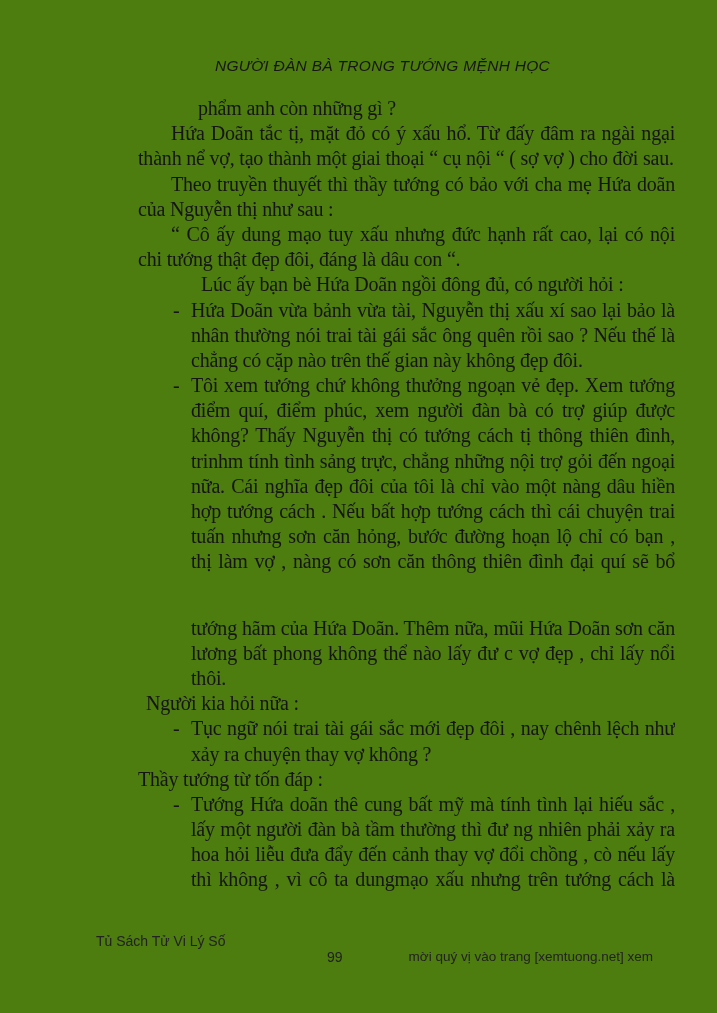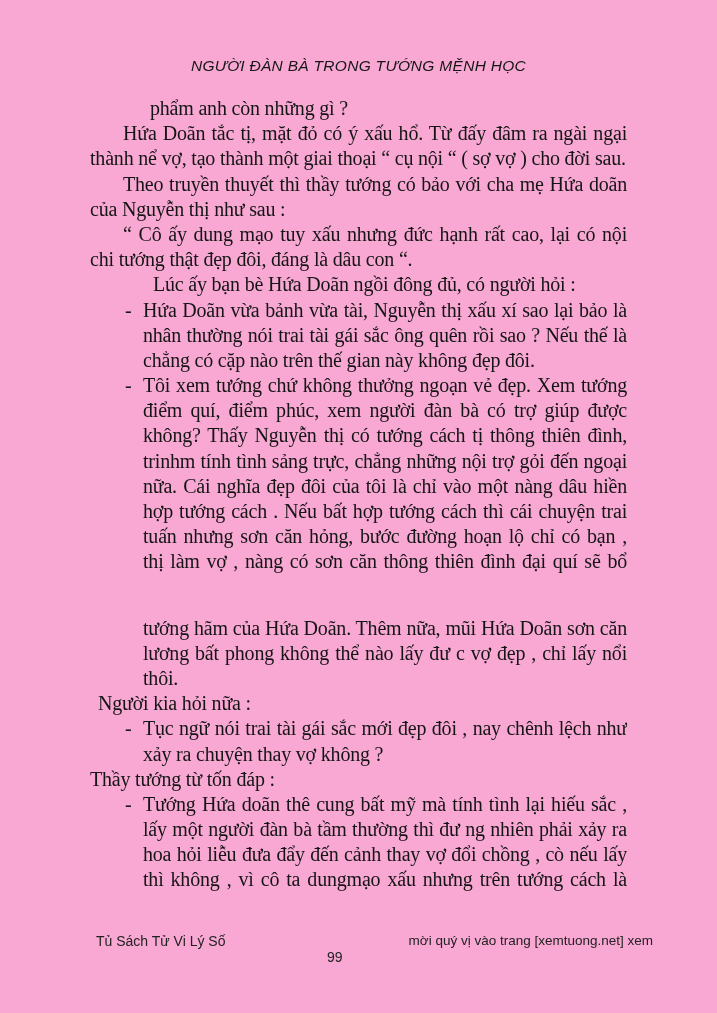--- a/index.html
+++ b/index.html
@@ -1,23 +1,24 @@
 <!DOCTYPE html>
 <html><head>
 <meta charset="utf-8">
 <style>
   * { margin:0; padding:0; box-sizing:border-box; }
   html,body { background:#e8e8e8; }
   .page {
     position:relative;
     width:717px; height:1013px;
     margin:0 auto;
-    background:#f9a8d4;
+    background:#4d7c0f;
     color:#1b1b1b;
     overflow:hidden;
+    padding-left:48px;
   }
   .title {
     margin-top:57px;
     text-align:center;
     font-family:"Liberation Sans","DejaVu Sans",sans-serif;
     font-style:italic;
     font-weight:400;
     font-size:15.5px;
     letter-spacing:0.3px;
     color:#161616;
@@ -49,21 +50,21 @@
   .footer {
     position:absolute;
     left:0; right:0; top:933px;
     height:22px;
     font-family:"Liberation Sans","DejaVu Sans",sans-serif;
     font-size:14px;
     color:#222;
   }
   .footer .f-left  { position:absolute; left:96px;  top:0; }
   .footer .f-page  { position:absolute; left:327px; top:16px; }
-  .footer .f-right { position:absolute; right:64px; top:0; font-size:13.5px; }
+  .footer .f-right { position:absolute; right:64px; top:16px; font-size:13.5px; }
 </style>
 </head>
 <body>
 
 <div class="page">
   <div class="title">NGƯỜI ĐÀN BÀ TRONG TƯỚNG MỆNH HỌC</div>
 
   <div class="body">
       <div class="line" style="padding-left: 60px;">phẩm anh còn những gì ?</div>
       <div class="line j" style="padding-left: 33px;">Hứa Doãn tắc tị, mặt đỏ có ý xấu hổ. Từ đấy đâm ra ngài ngại bà vợ, dần dần</div>

